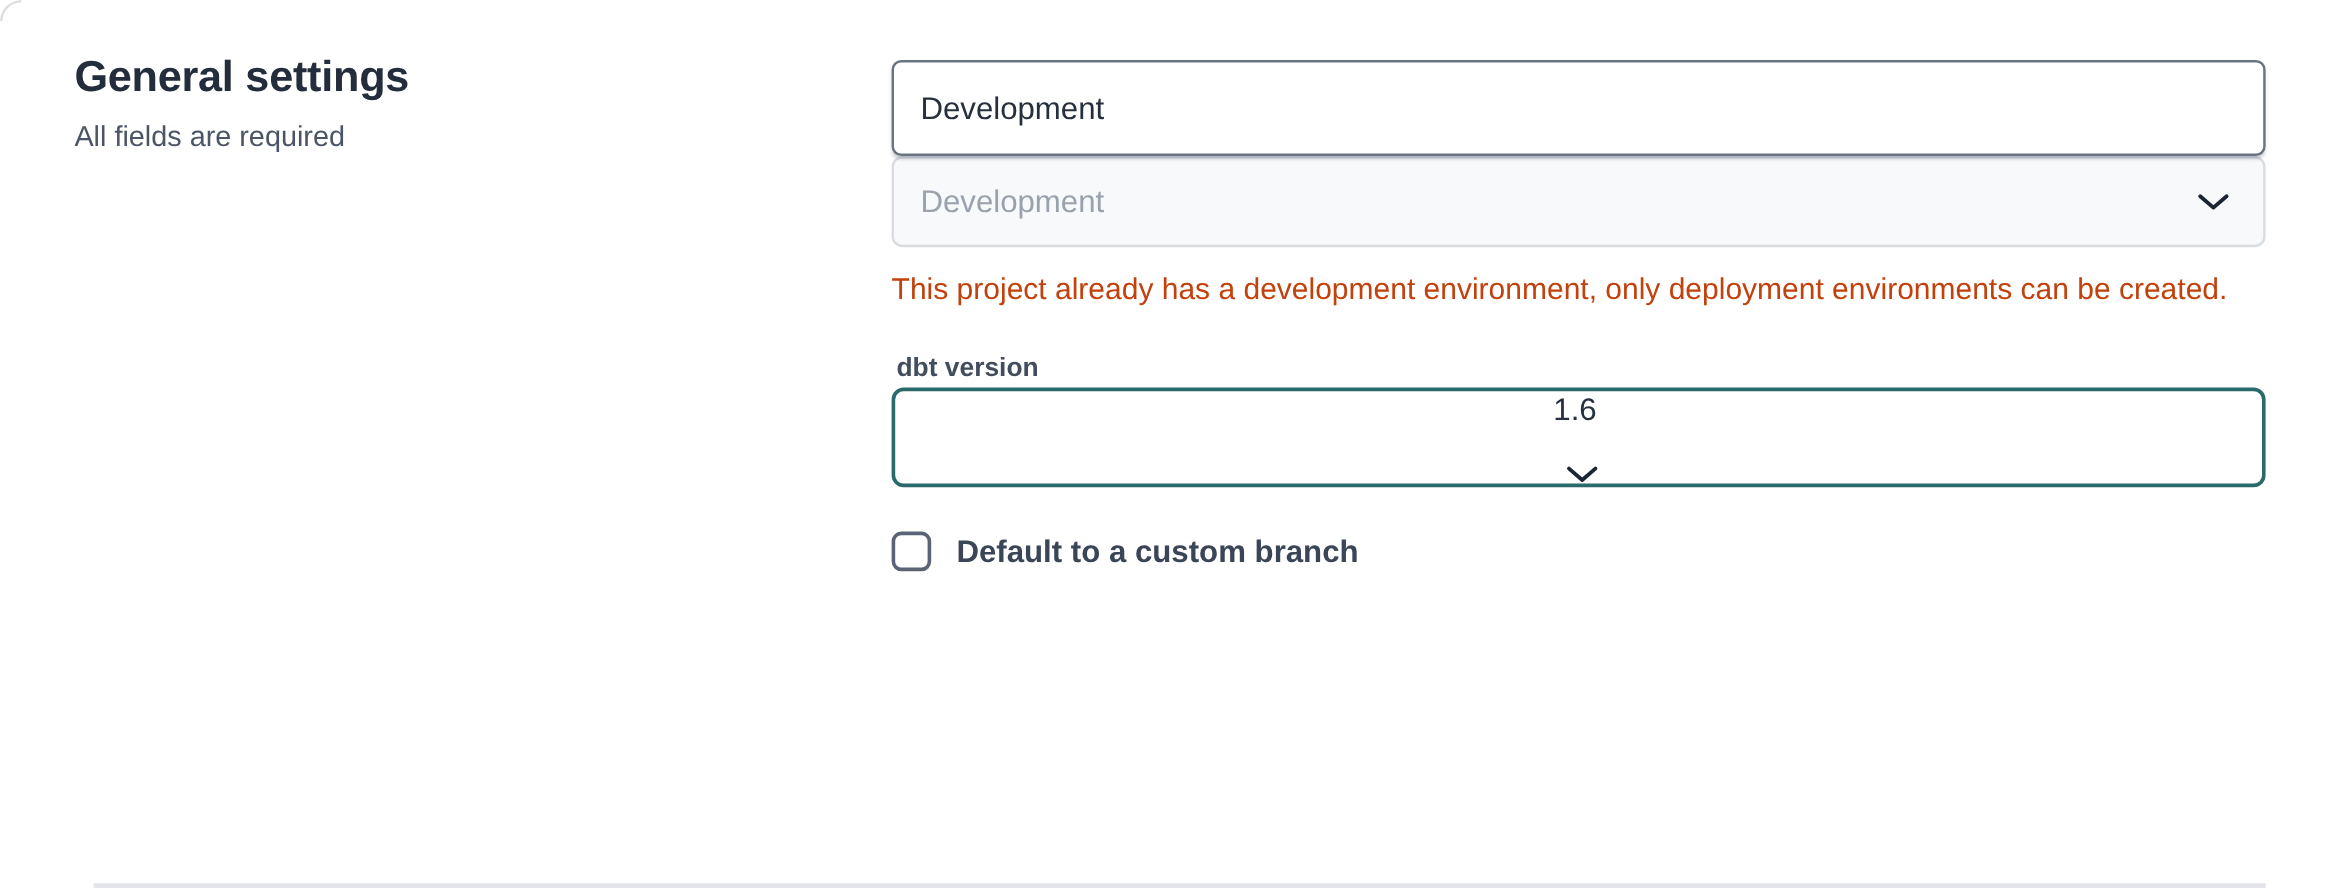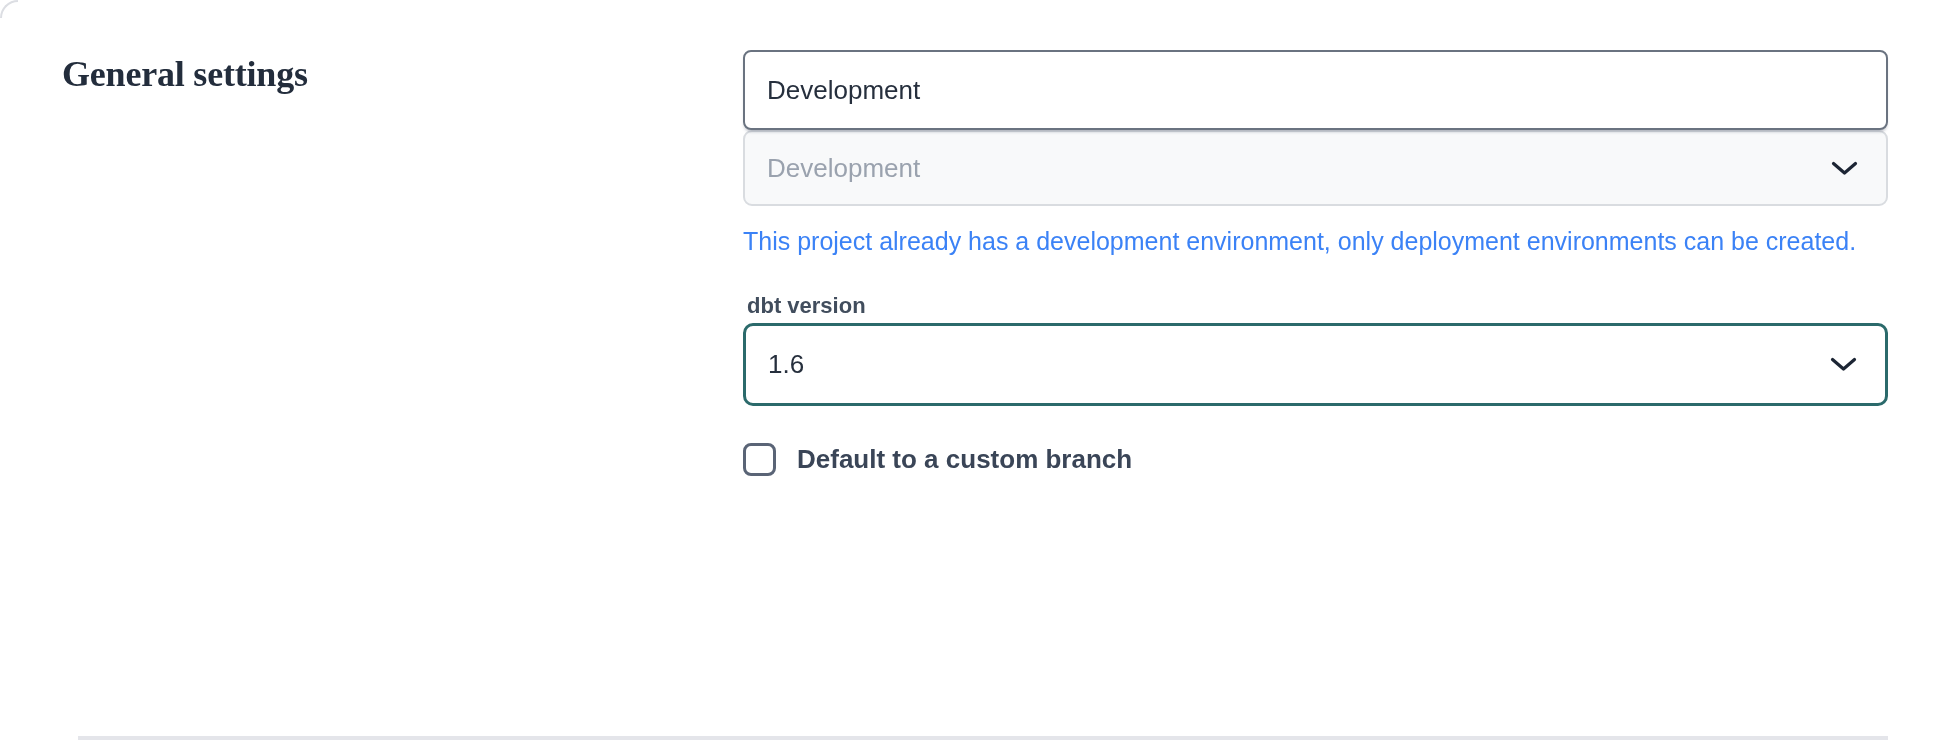--- a/index.html
+++ b/index.html
@@ -12,21 +12,21 @@
   }
   
   .corner {
     position: absolute; top: 0; left: 0;
     width: 18px; height: 18px;
     border-top: 2px solid #dcdee3;
     border-left: 2px solid #dcdee3;
     border-top-left-radius: 18px;
   }
   .left-col {
-    position: absolute; left: 62px; top: 52px; width: 560px; font-family: Liberation Serif, serif;
+    position: absolute; left: 62px; top: 42px; width: 560px;
   }
   .left-col h1 {
     font-size: 36px; font-weight: bold; color: #232d3c;
     line-height: 44px; letter-spacing: -0.2px;
   }
   .left-col p {
     margin-top: 14px;
     font-size: 24px; color: #4b5565; line-height: 30px;
   }
   .form-col {
@@ -62,27 +62,28 @@
     height: 76px;
     background: #f8f9fa;
     border: 2px solid #d9dce0;
     cursor: default;
   }
   .select.focused {
     height: 83px;
     border: 3px solid #2b6a6b;
     border-radius: 10px;
     cursor: pointer;
+    flex-direction: column;
   }
   .select-value { font-size: 26px; color: #262f3d; }
   .select-value.placeholder { color: #9aa2ae; }
   .chevron { flex: 0 0 auto; margin-left: 12px; }
   .helper {
     margin-top: 15px;
-    font-size: 25px; line-height: 40px; color: #3b82f6;
+    font-size: 25px; line-height: 40px; color: #c2410c;
   }
   .checkbox-row {
     margin-top: 37px;
     display: flex; align-items: center;
   }
   .checkbox {
     width: 33px; height: 33px;
     border: 3px solid #5a6476; border-radius: 8px;
     background: #ffffff;
     cursor: pointer;
@@ -99,20 +100,21 @@
     background: #e4e5ea;
   }
 </style>
 </head>
 <body>
 
 <div class="corner"></div>
 
 <aside class="left-col">
   <h1>General settings</h1>
+  <p>All fields are required</p>
 </aside>
 
 <div class="form-col">
 
   <input type="text" class="text-input" value="Development" style="">
 
   <div class="select disabled" role="combobox" aria-disabled="true">
     <span class="select-value placeholder">Development</span>
     <svg class="chevron" width="27" height="15" viewBox="0 0 27 15">
       <polyline points="2.5,2.5 13.5,12 24.5,2.5" fill="none" stroke="#1c2534" stroke-width="3.2" stroke-linecap="round" stroke-linejoin="round"></polyline>

